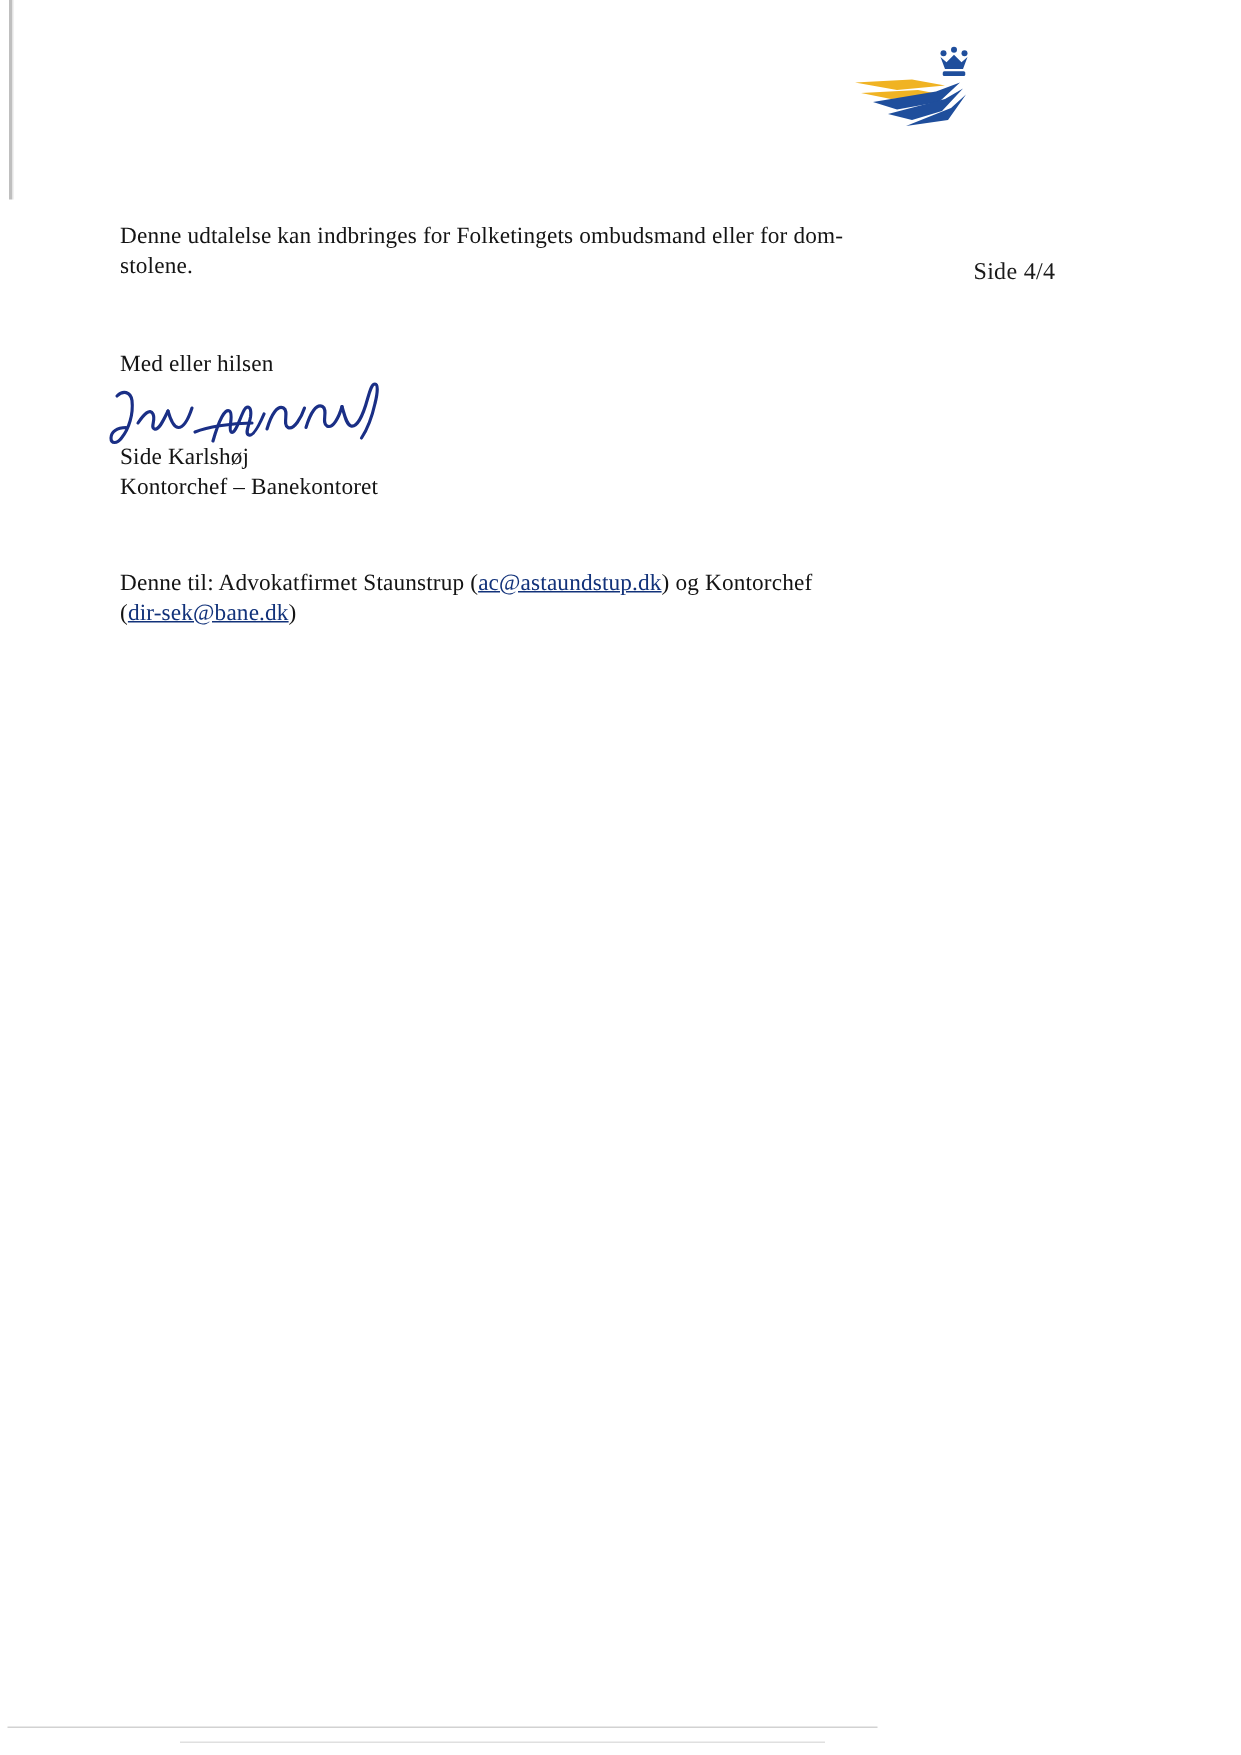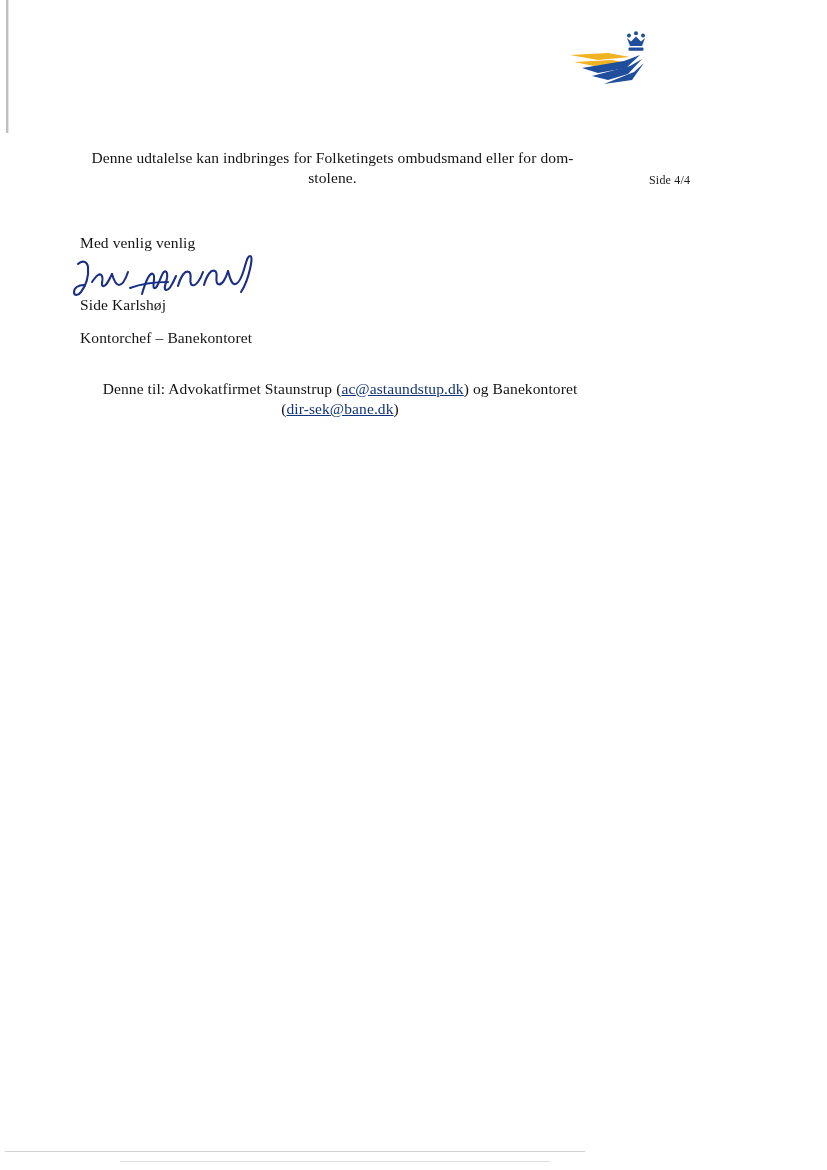--- a/index.html
+++ b/index.html
@@ -61,46 +61,45 @@
     height: 62px;
   }
 
   
   .doc-text {
     position: absolute;
     font-size: 15.5px;
     line-height: 20px;
     color: #141414;
     letter-spacing: 0.1px;
-    text-align: center;
   }
   .para-intro {
     left: 80px;
     top: 148px;
     width: 505px;
   }
   .page-number {
     position: absolute;
     left: 649px;
     top: 173px;
-    font-size: 12px;
+    font-size: 16px;
     color: #1a1a1a;
     letter-spacing: 0.2px;
   }
   .greeting {
     left: 80px;
     top: 233px;
   }
   .signer-name {
     left: 80px;
     top: 295px;
   }
   .signer-title {
     left: 80px;
-    top: 328px;
+    top: 315px;
   }
   .copy-line {
     left: 80px;
     top: 379px;
     width: 520px;
   }
   a.mail-link {
     color: #12327a;
     text-decoration: underline;
   }
@@ -138,42 +137,42 @@
       <path d="M14 38 L56 31 L72 25 L58 38 L30 43 Z" fill="#1f4e9c"></path>
       <path d="M24 46 L62 36 L74 29 L60 44 L40 50 Z" fill="#1f4e9c"></path>
       <path d="M36 54 L66 42 L76 33 L64 50 Z" fill="#1f4e9c"></path>
     </svg>
   </div>
 
   <div class="page-number">Side 4/4</div>
 
   <div class="doc-text para-intro">Denne udtalelse kan indbringes for Folketingets ombudsmand eller for dom-stolene.</div>
 
-  <div class="doc-text greeting">Med venlig venlig</div>
+  <div class="doc-text greeting">Med eller hilsen</div>
 
   <div class="signature">
     <svg width="210" height="55" viewBox="0 0 210 55" xmlns="http://www.w3.org/2000/svg">
       <g fill="none" stroke="#1a2f86" stroke-width="2.1" stroke-linecap="round" stroke-linejoin="round">
         <path d="M10 12 C14 8, 19 9, 20 15 C21 24, 18 34, 13 40 C10 44, 6 44, 6 40 C6 36, 10 33, 16 33"></path>
         <path d="M24 30 C28 24, 32 20, 34 24 C36 28, 32 33, 35 34 C38 35, 41 28, 44 22"></path>
         <path d="M44 22 C46 29, 48 33, 51 33 C55 33, 58 26, 60 20"></path>
         <path d="M74 42 C78 28, 82 20, 85 22 C88 24, 84 34, 86 36 C89 38, 92 26, 95 21 C97 18, 100 19, 99 26 C98 32, 95 37, 98 38 C101 39, 105 31, 108 24"></path>
         <path d="M110 34 C113 24, 117 18, 121 20 C125 22, 120 31, 124 33 C128 35, 133 26, 135 20"></path>
         <path d="M136 33 C139 23, 143 17, 147 19 C151 21, 146 30, 150 32 C154 34, 158 26, 160 19"></path>
         <path d="M160 19 C162 26, 163 31, 166 32 C170 33, 174 25, 177 14 C179 7, 180 4, 182 4 C184 4, 184 9, 182 17 C180 26, 177 34, 173 40"></path>
         <path d="M62 36 C70 33, 85 30, 100 30"></path>
       </g>
     </svg>
   </div>
 
   <div class="doc-text signer-name">Side Karlshøj</div>
   <div class="doc-text signer-title">Kontorchef – Banekontoret</div>
 
   <div class="doc-text copy-line">
-    <span>Denne til: Advokatfirmet Staunstrup </span><span>(</span><a class="mail-link" href="#">ac@astaundstup.dk</a><span>)</span><span> og Banekontoret</span>
+    <span>Denne til: Advokatfirmet Staunstrup </span><span>(</span><a class="mail-link" href="#">ac@astaundstup.dk</a><span>)</span><span> og Kontorchef</span>
     <br>
     <span>(</span><a class="mail-link" href="#">dir-sek@bane.dk</a><span>)</span>
   </div>
 
   <div class="scan-edge-bottom"></div>
   <div class="scan-edge-bottom2"></div>
 
 </div>
 
 </body></html>

